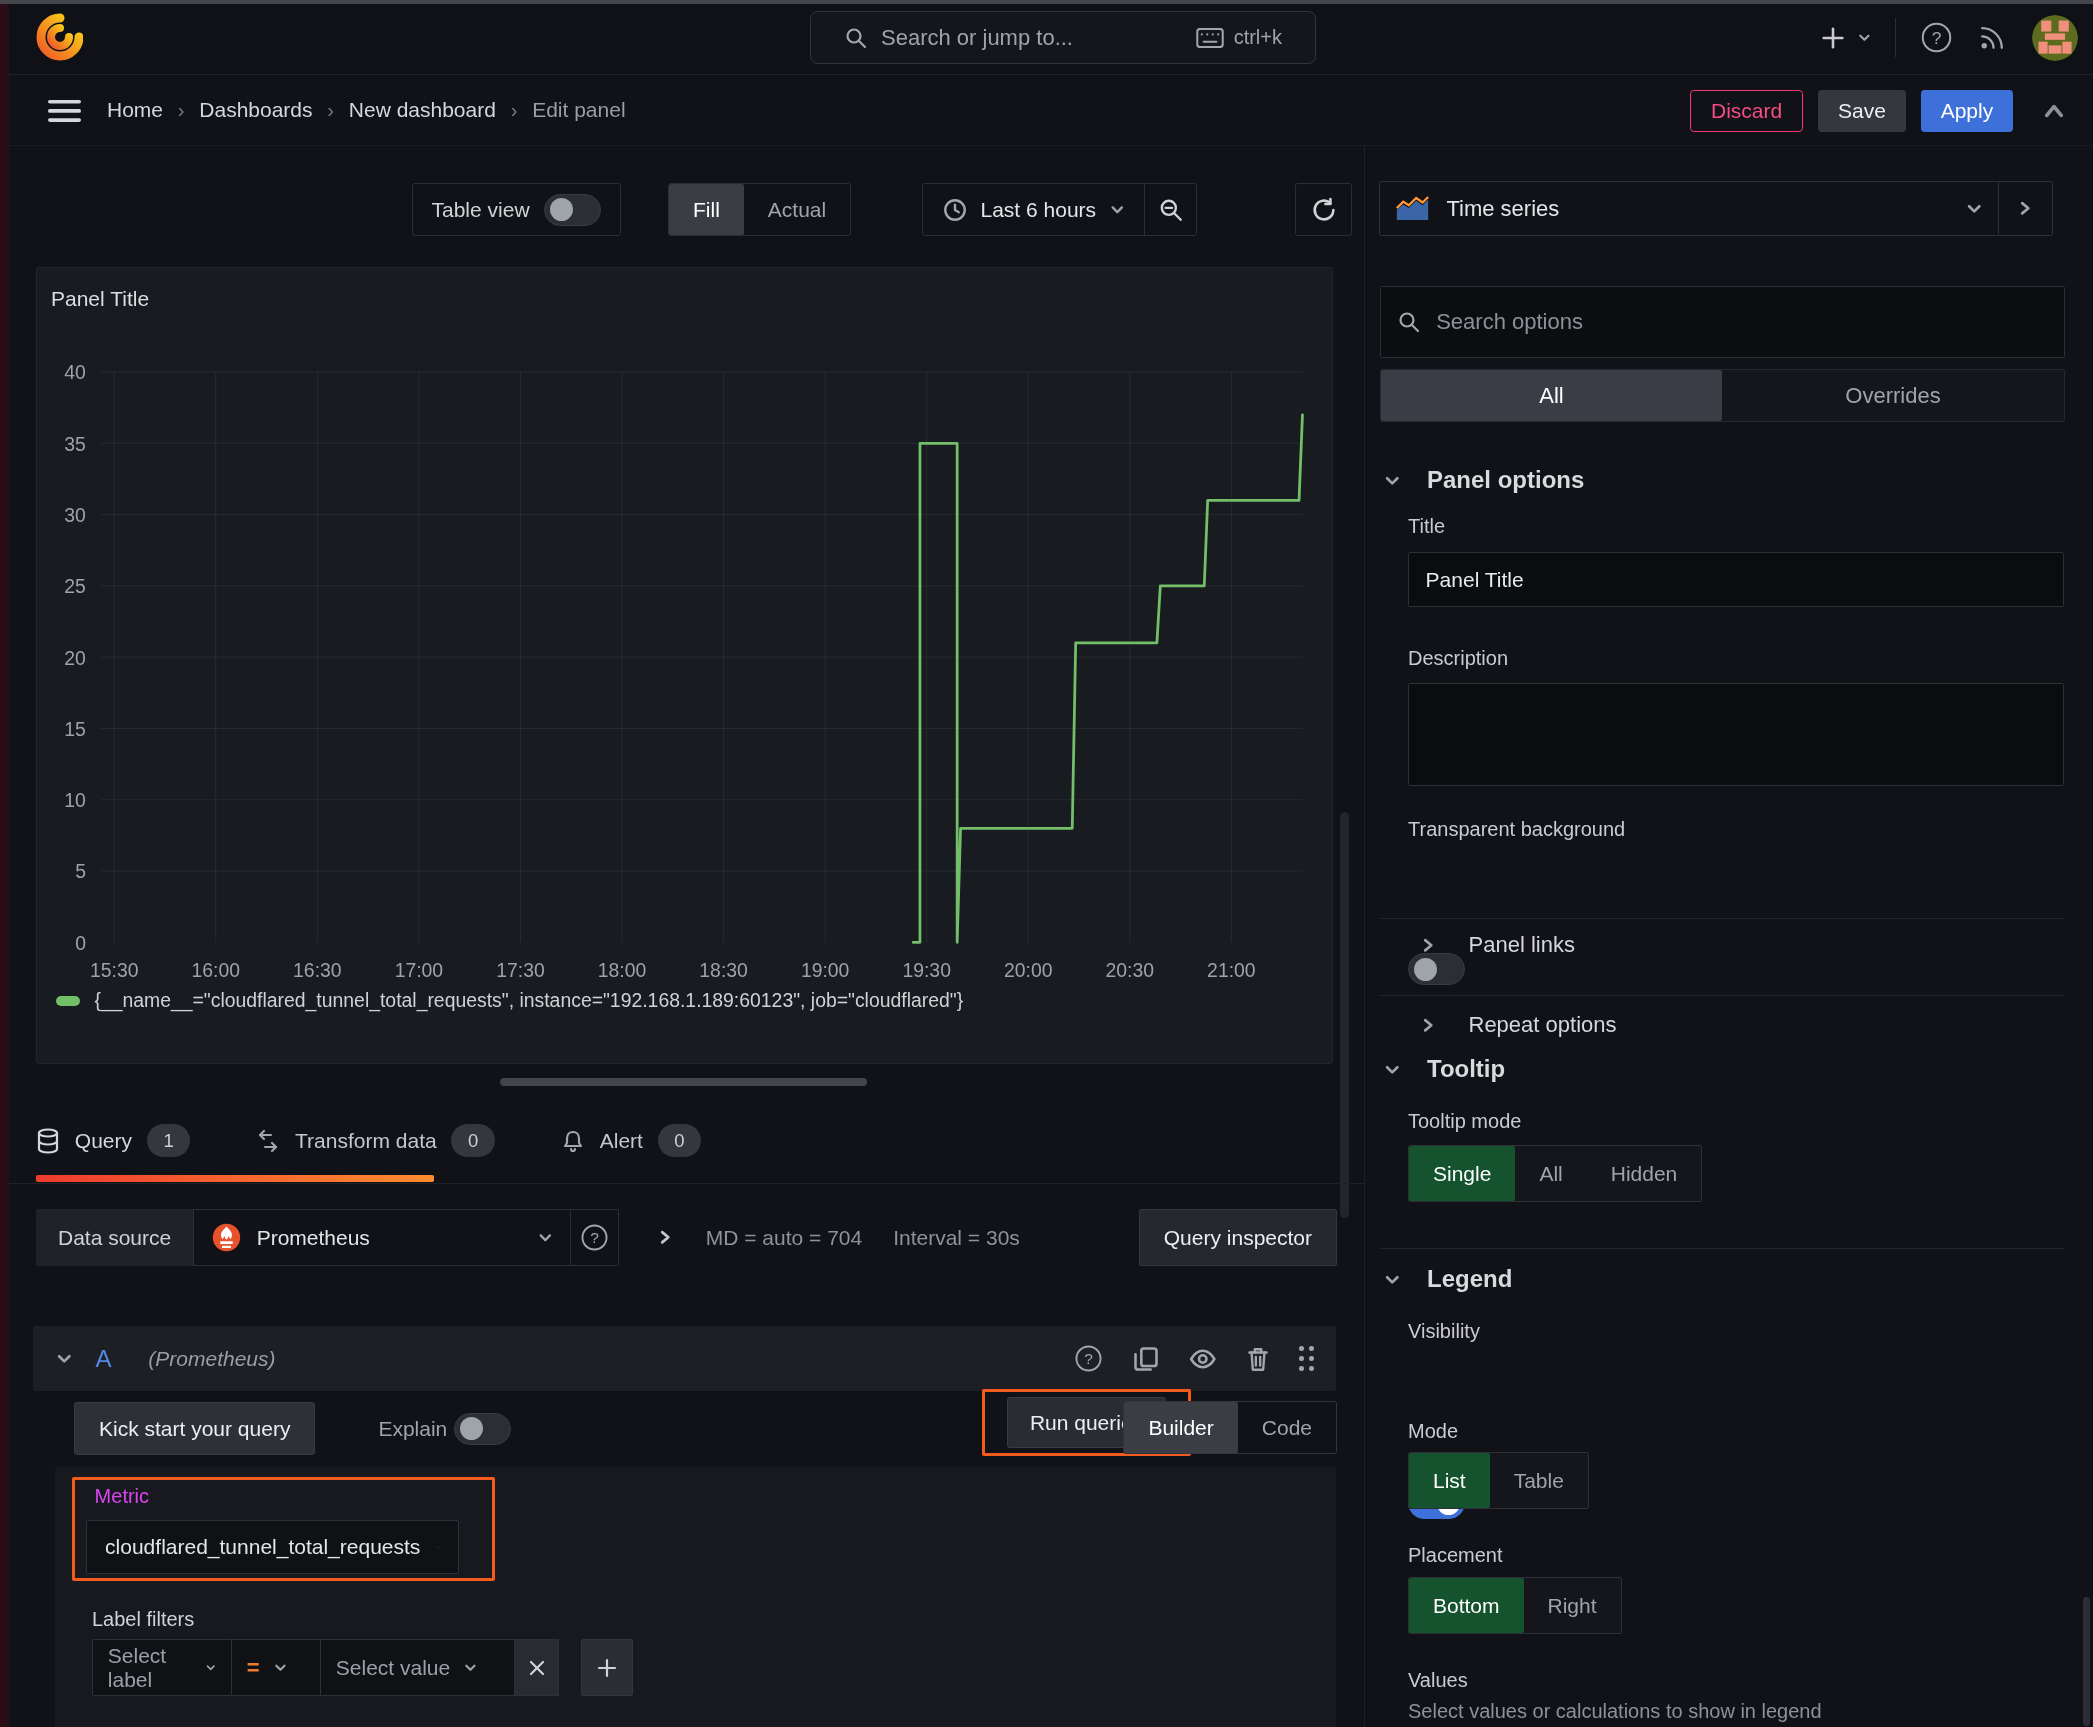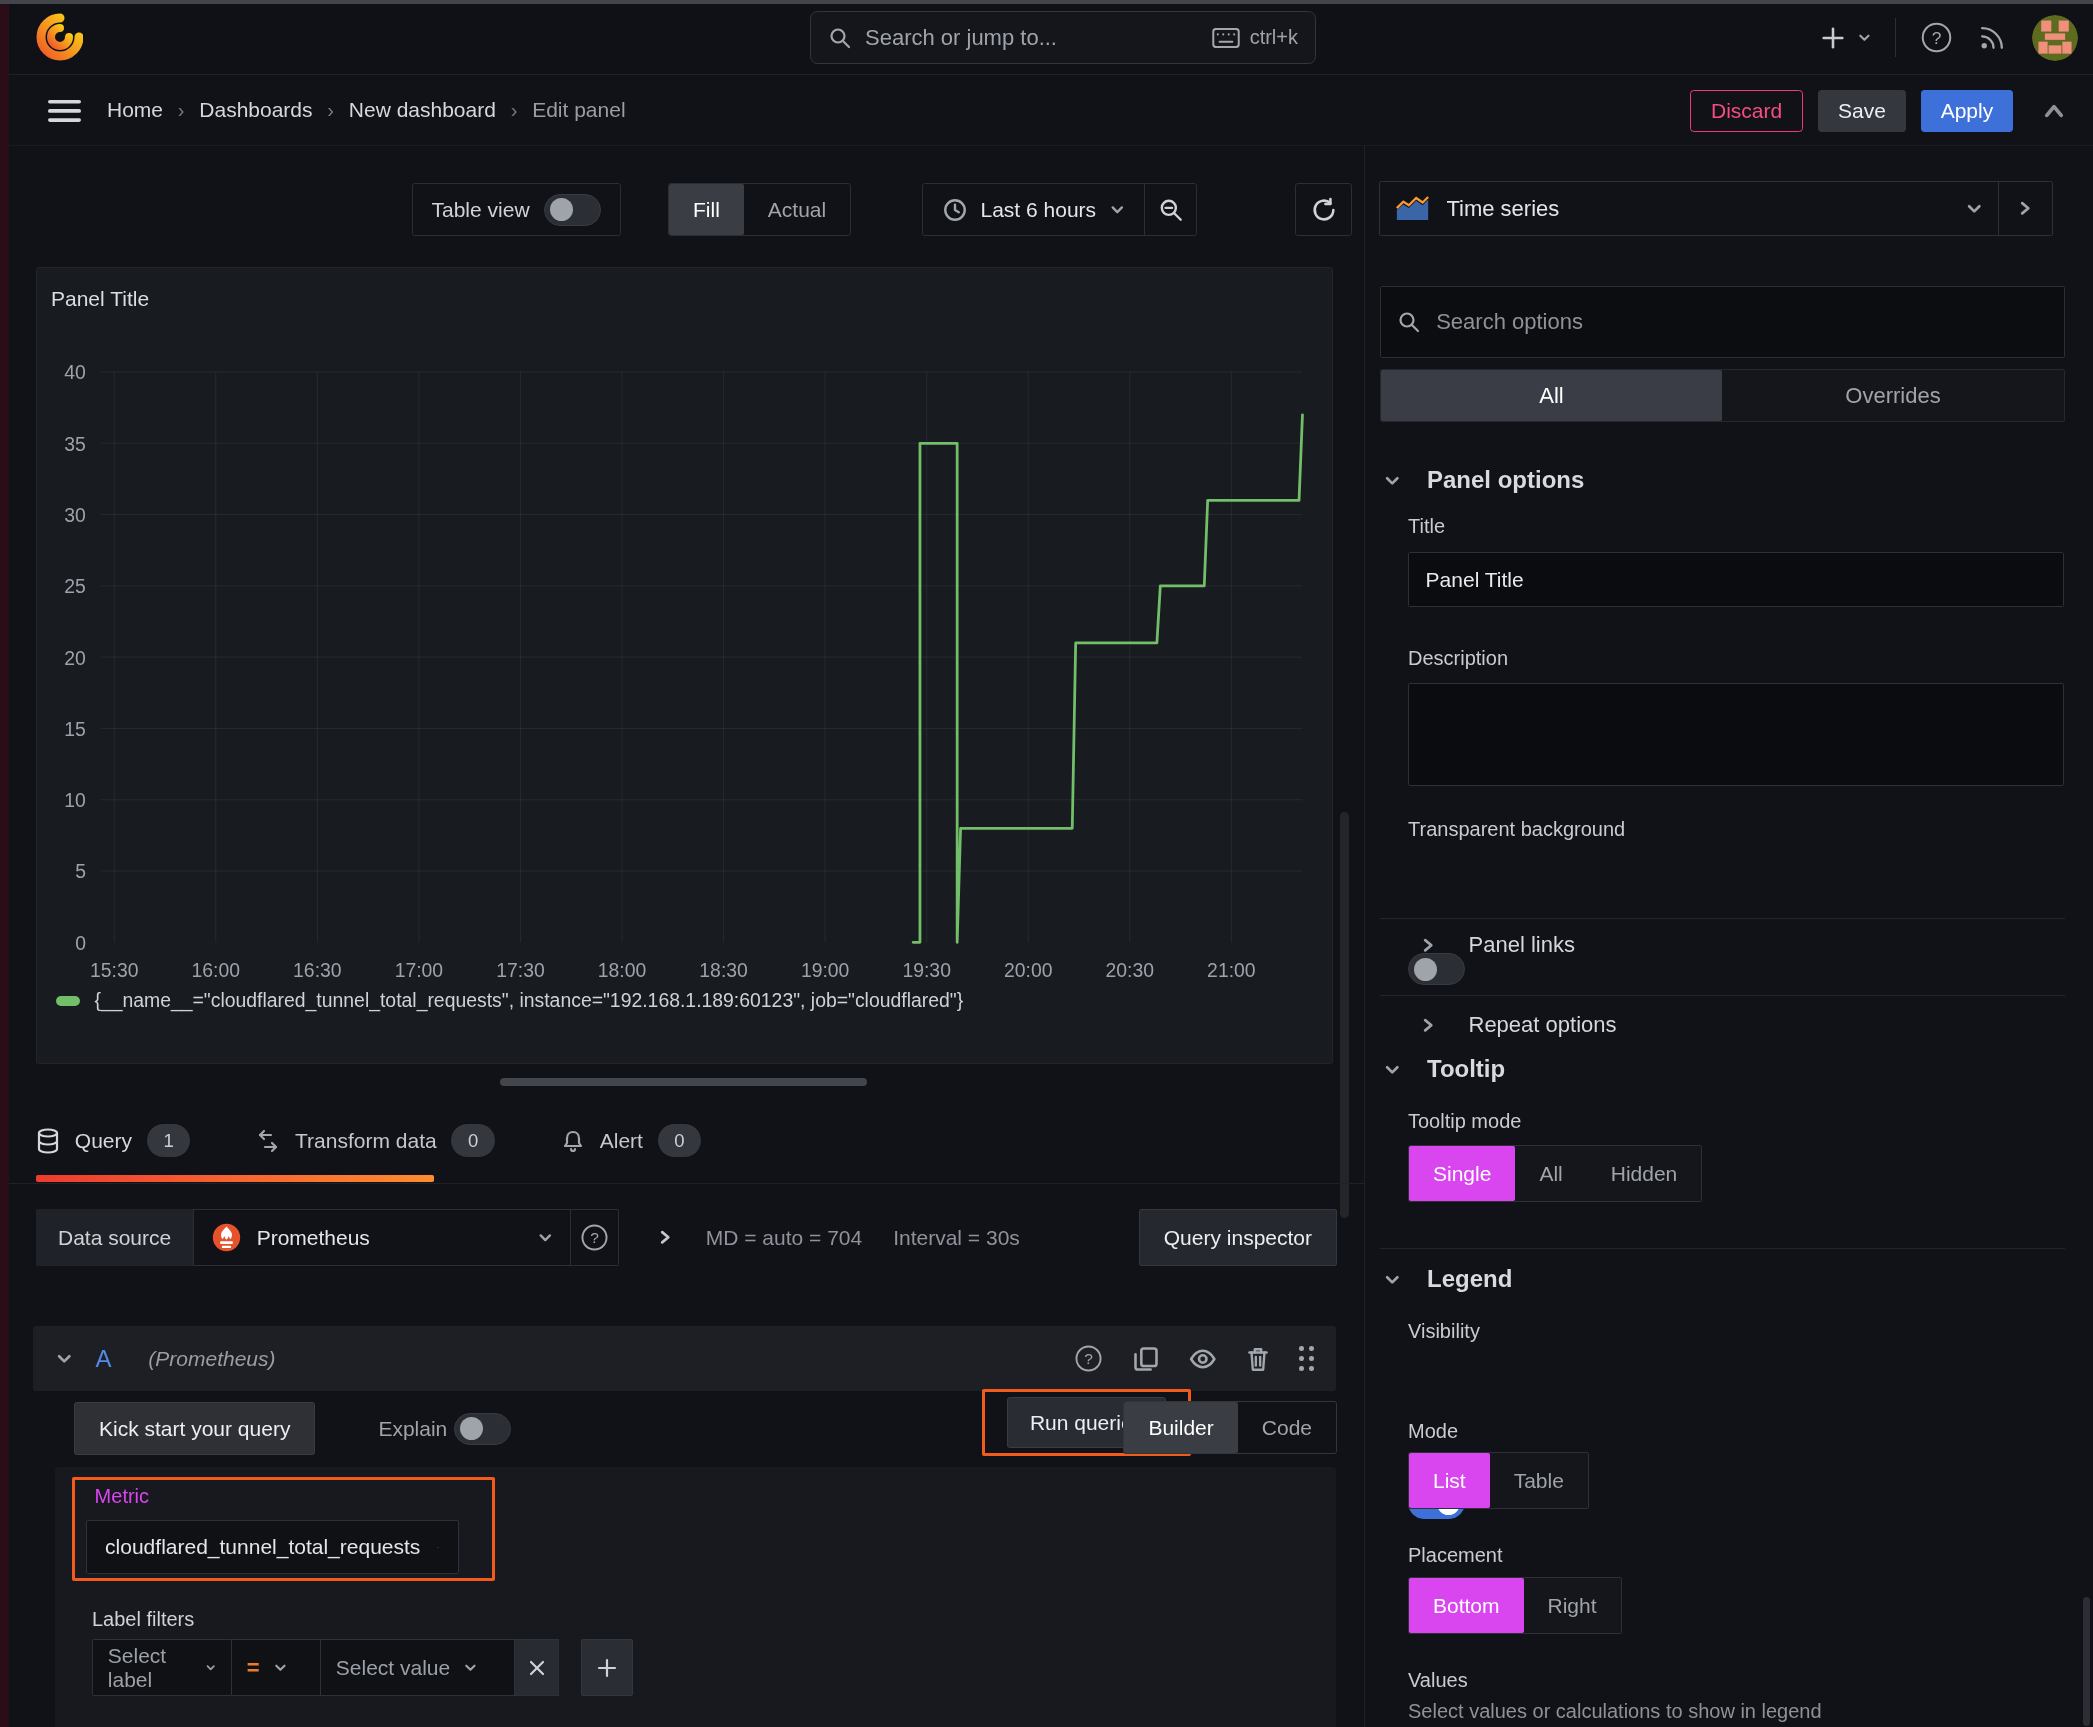--- a/index.html
+++ b/index.html
@@ -12,21 +12,21 @@
   .chev{stroke:#9fa3aa;fill:none;stroke-width:2.6;stroke-linecap:round;stroke-linejoin:round;}
 
   
   #left-strip{left:0;top:0;width:9.2px;height:1728px;background:#2b0d18;z-index:60;}
   #top-strip{left:0;top:0;width:2093px;height:3.7px;background:#43454b;z-index:61;}
 
   
   #topbar{left:0;top:0;width:2093px;height:75px;background:#101116;border-bottom:0.9px solid #1f2127;z-index:50;}
   #logo{left:35px;top:13px;}
   #search-box{left:810px;top:11px;width:506px;height:53px;background:#15161c;border:0.9px solid #33363d;
-    border-radius:7.4px;display:flex;align-items:center;padding:0 17px;gap:13px;}
+    border-radius:7.4px;display:flex;align-items:center;padding:0 33px;gap:13px;}
   #search-box .ph{color:#9fa3aa;font-size:22px;flex:1;}
   #search-box .kbd{color:#9fa3aa;font-size:20px;display:flex;align-items:center;gap:9.2px;}
   #topbar-right{right:14.8px;top:0;height:75px;display:flex;align-items:center;gap:24px;}
   .tb-divider{width:0.9px;height:39px;background:#2c2e35;}
   #avatar{width:46px;height:46px;border-radius:50%;overflow:hidden;}
 
   
   #navbar{left:0;top:75px;width:2093px;height:71px;background:#111217;border-bottom:0.9px solid #1a1c21;z-index:40;
     display:flex;align-items:center;}
   #burger{margin-left:48px;margin-right:26px;}
@@ -125,21 +125,21 @@
   #ao-seg .half.sel{background:#3a3d45;color:#ffffff;border-radius:1.8px;}
   .sec-head{display:flex;align-items:center;gap:26px;}
   .sec-head .t{font-size:24px;font-weight:600;color:#d8dade;}
   .o-label{font-size:20px;color:#c9cbd1;}
   .o-input{background:#0b0c10;border:0.9px solid #2e3036;border-radius:1.8px;display:flex;align-items:center;padding:0 16.6px;font-size:21px;color:#e8eaed;}
   .o-divider{background:#22242a;height:0.9px;left:14.8px;width:685px;}
   .sub-row{display:flex;align-items:center;gap:31px;}
   .sub-row .t{font-size:22px;font-weight:500;color:#d5d7dd;}
   .oseg{border:0.9px solid #2e3036;background:#15161c;border-radius:1.8px;display:flex;height:57px;}
   .oseg .opt{display:flex;align-items:center;justify-content:center;font-size:21px;color:#9fa3aa;padding:0 24px;}
-  .oseg .opt.sel{background:#d946ef;color:#ffffff;border-radius:1.8px;}
+  .oseg .opt.sel{background:#14532d;color:#ffffff;border-radius:1.8px;}
   .toggle{width:57px;height:32px;border-radius:16.6px;background:#2b2e35;border:0.9px solid #373a41;position:relative;}
   .toggle .knob{width:23px;height:23px;border-radius:50%;background:#9fa3aa;position:absolute;top:3.7px;left:4.6px;}
   .toggle.on{background:#3d71d9;border-color:#3d71d9;}
   .toggle.on .knob{left:auto;right:3.7px;background:#ffffff;}
   #desc-area{position:relative;}
   #opane-scrollbar{right:2.8px;bottom:1.8px;width:7.4px;height:129px;border-radius:3.7px;background:#2c2e35;}
   #help-text{font-size:20px;color:#8e9198;}
   .dot{width:4.6px;height:4.6px;border-radius:50%;background:#a2a6ad;}
   .grip6{display:grid;grid-template-columns:repeat(2,4.6px);grid-gap:5.5px;}
 </style>

